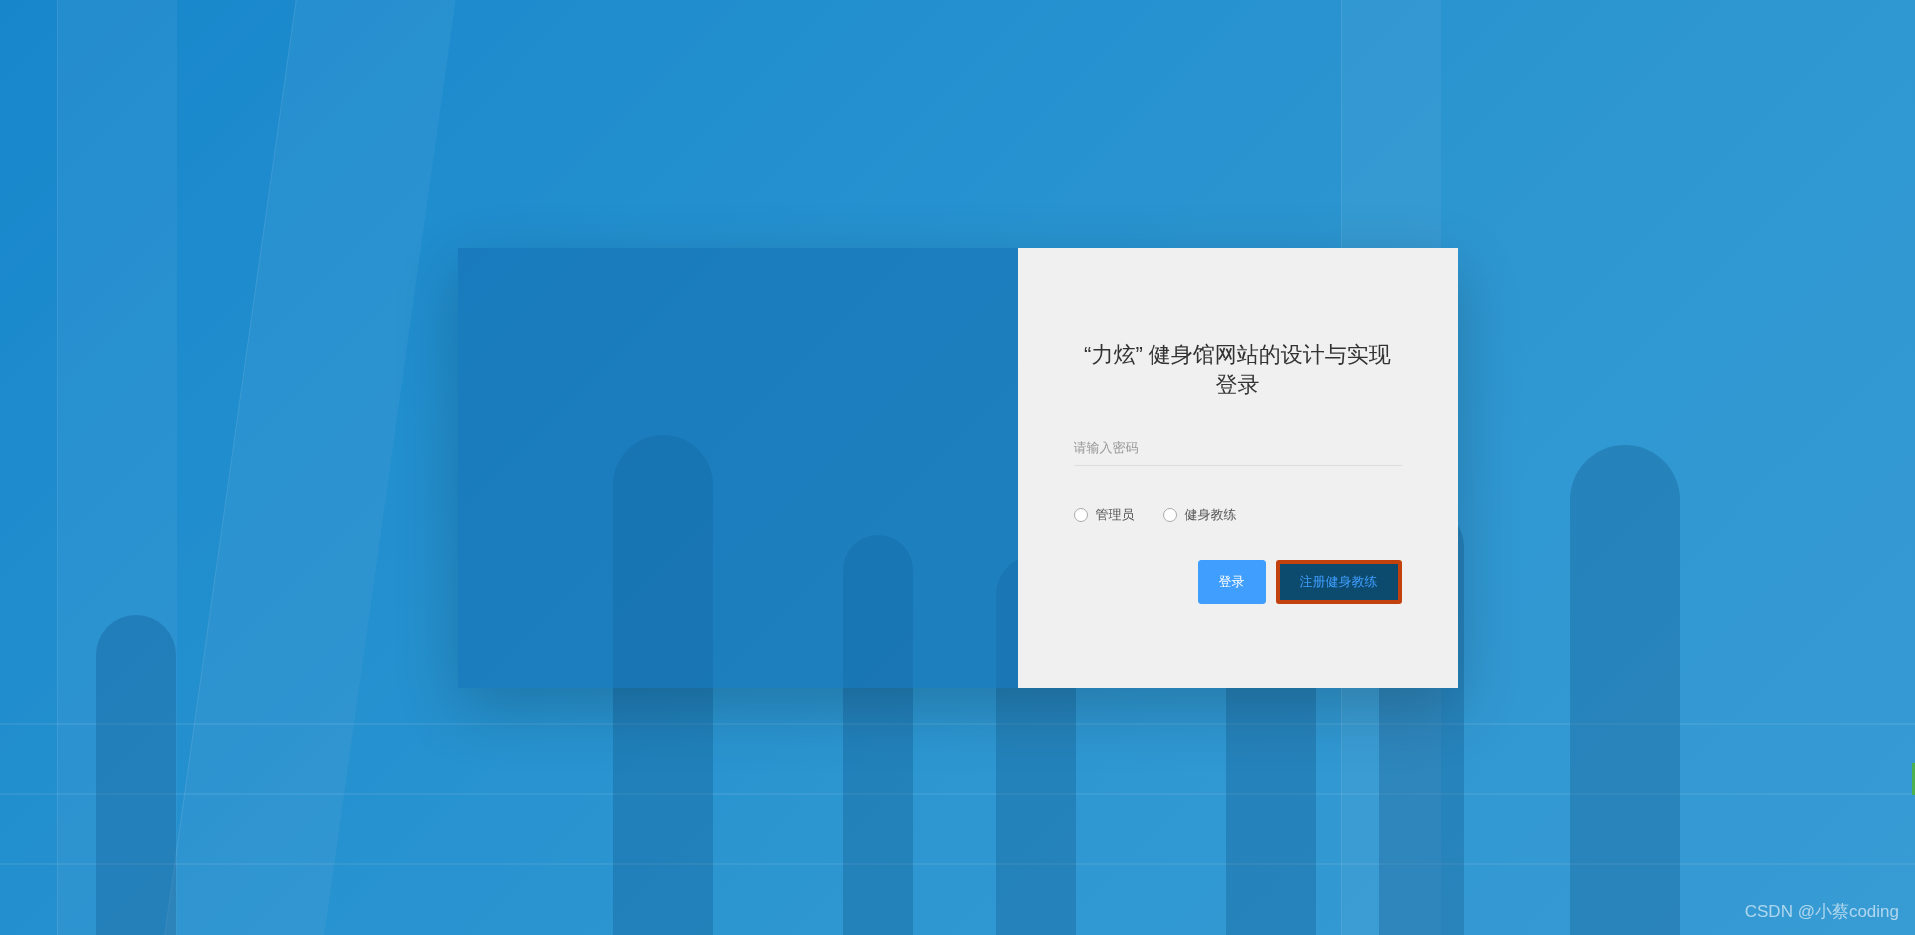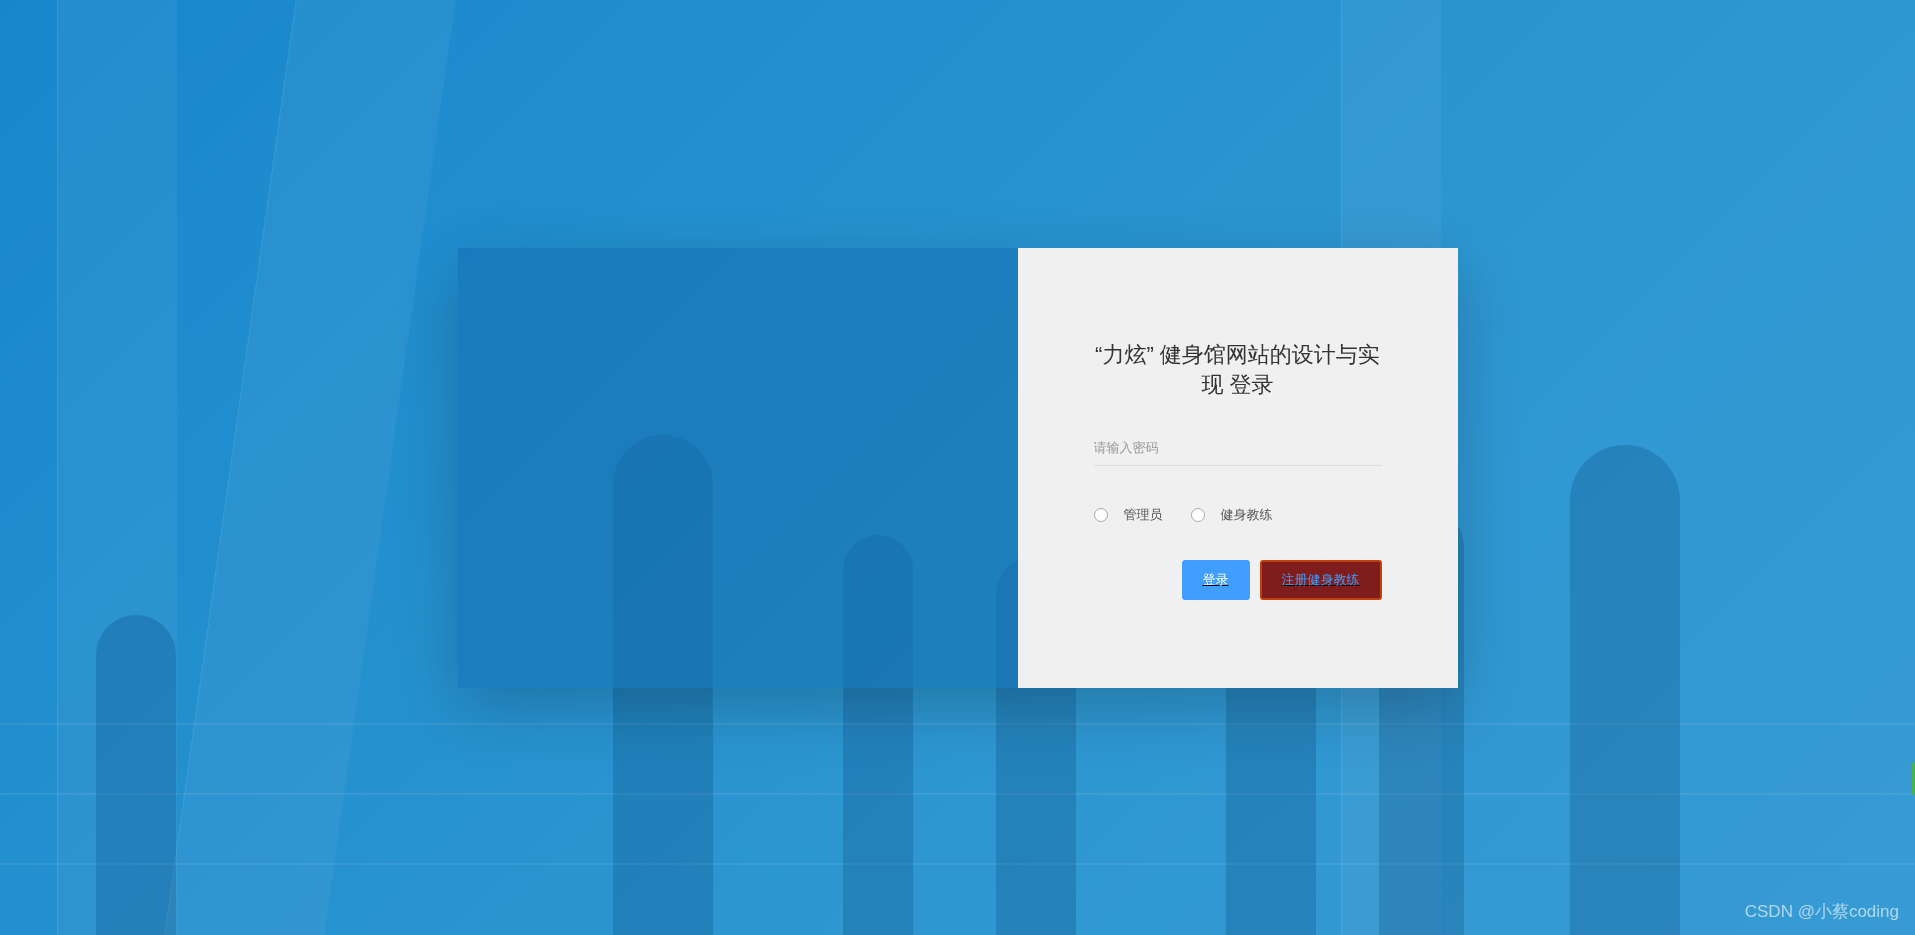--- a/index.html
+++ b/index.html
@@ -63,21 +63,21 @@
       height: 440px;
       box-shadow: 0 20px 60px rgba(0,0,0,0.2);
     }
     .left-panel {
       width: 560px;
       background: rgba(20, 110, 175, 0.55);
     }
     .right-panel {
       flex: 1;
       background: #f0f0f0;
-      padding: 0 76px;
+      padding: 0 56px;
       display: flex;
       flex-direction: column;
     }
     .form-title {
       font-size: 22px;
       color: #333;
       text-align: center;
       margin-top: 92px;
       margin-bottom: 30px;
       font-weight: normal;
@@ -101,55 +101,54 @@
     }
     .radio-row {
       display: flex;
       gap: 28px;
       margin-top: 28px;
       margin-bottom: 36px;
     }
     .radio-item {
       display: flex;
       align-items: center;
-      gap: 16px;
+      gap: 8px;
       cursor: pointer;
       font-size: 13px;
       color: #555;
     }
     .radio-circle {
       width: 14px;
       height: 14px;
       border: 1px solid #aaa;
       border-radius: 50%;
       display: inline-block;
       background: #fff;
     }
     .button-row {
       display: flex;
       justify-content: flex-end;
       gap: 10px;
-      text-decoration: underline;
     }
     .btn {
       font-size: 13px;
       padding: 9px 20px;
       border-radius: 3px;
       cursor: pointer;
       outline: none;
     }
     .btn-primary {
       background: #409eff;
       color: #fff;
       border: 1px solid #409eff;
     }
     .btn-outline {
-      background: #7f1d1d;
+      background: #0c4a6e;
       color: #409eff;
-      border: 2px solid #c2410c;
+      border: 4px solid #c2410c;
     }
     .watermark {
       position: absolute;
       right: 16px;
       bottom: 12px;
       font-size: 17px;
       color: rgba(255,255,255,0.6);
       z-index: 10;
     }
     .green-edge {

